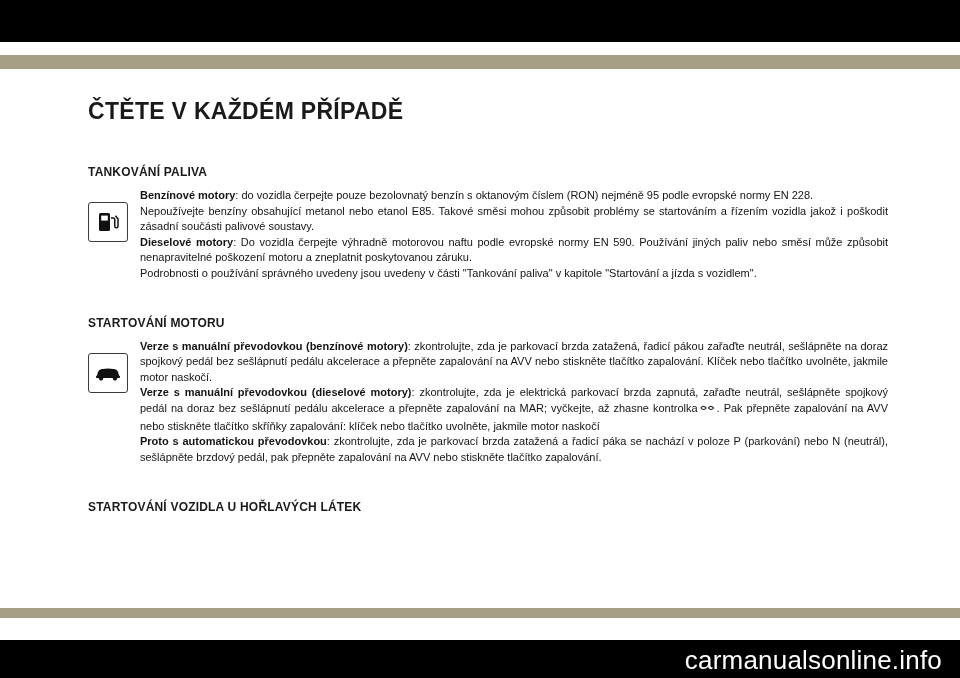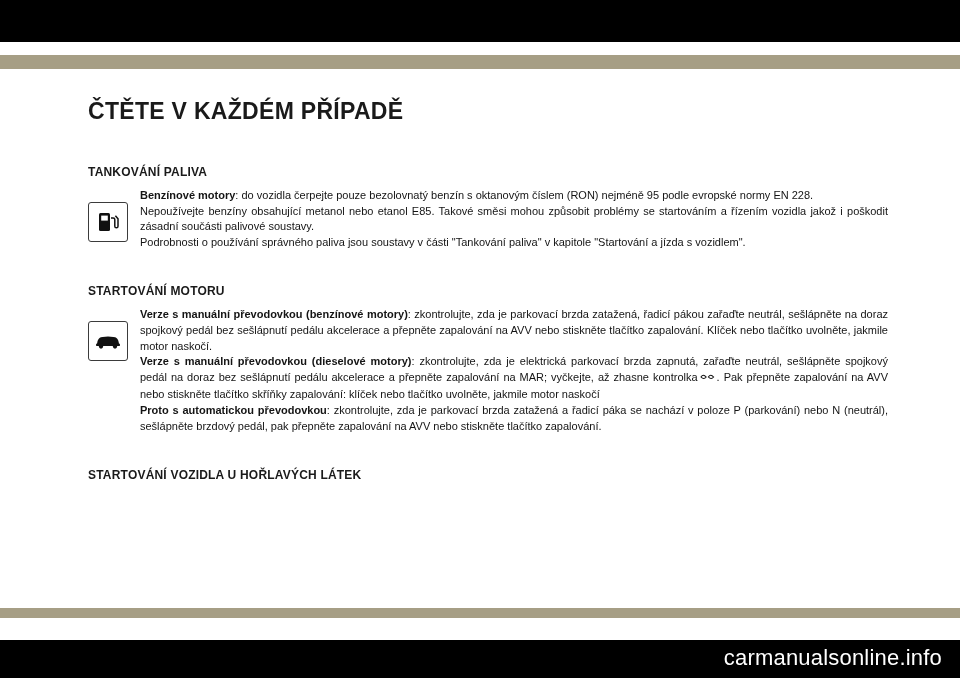--- a/index.html
+++ b/index.html
@@ -50,21 +50,21 @@
     top: 640px;
     width: 960px;
     height: 38px;
     background: #000000;
   }
   .watermark {
     position: absolute;
     right: 18px;
     top: 645px;
     color: #ffffff;
-    font-size: 22px;
+    font-size: 26px;
     letter-spacing: 0.2px;
     font-family: "Liberation Sans", sans-serif;
   }
 
   .content {
     position: absolute;
     left: 88px;
     top: 98px;
     width: 800px;
   }
@@ -151,21 +151,24 @@
           </svg>
         </div>
         <div class="para-block" style="padding-left:0;">
           <p>
             <span class="lead">Benzínové motory</span><span>: do vozidla čerpejte pouze bezolovnatý benzín s oktanovým číslem (RON) nejméně 95 podle evropské normy EN 228.</span>
           </p>
           <p>
             <span>Nepoužívejte benzíny obsahující metanol nebo etanol E85. Takové směsi mohou způsobit problémy se startováním a řízením vozidla jakož i poškodit zásadní součásti palivové soustavy.</span>
           </p>
           <p>
-            <span>Podrobnosti o používání správného paliva jsou soustavy v části "Tankování paliva" v kapitole "Startování a jízda s vozidlem".</span>
+            <span class="lead">Dieselové motory</span><span>: Do vozidla čerpejte výhradně motorovou naftu podle evropské normy EN 590. Používání jiných paliv nebo směsí může způsobit nenapravitelné poškození motoru a zneplatnit poskytovanou záruku.</span>
+          </p>
+          <p>
+            <span>Podrobnosti o používání správného uvedeny jsou uvedeny v části "Tankování paliva" v kapitole "Startování a jízda s vozidlem".</span>
           </p>
         </div>
       </div>
     </div>
 
     <div class="section" style="margin-top:34px;">
       <h2 class="section-title">STARTOVÁNÍ MOTORU</h2>
       <div class="section-body">
         <div class="icon-box motor-icon">
           <svg width="28" height="18" viewBox="0 0 28 18" aria-hidden="true">

